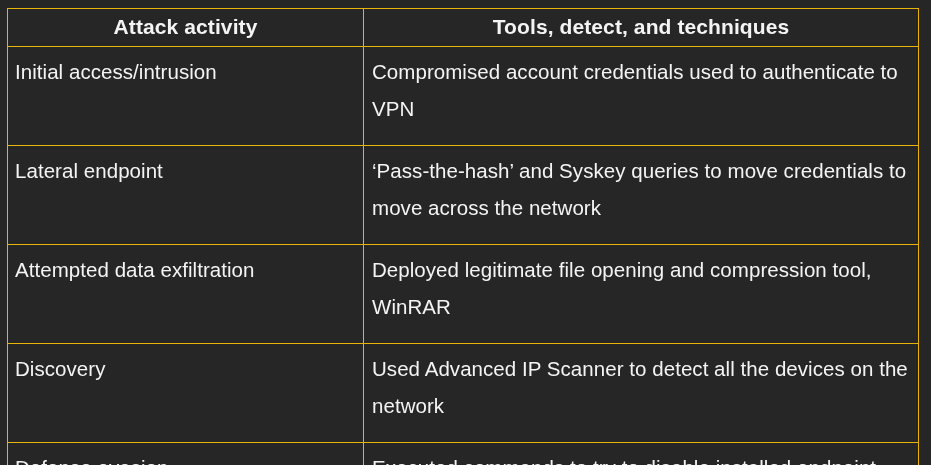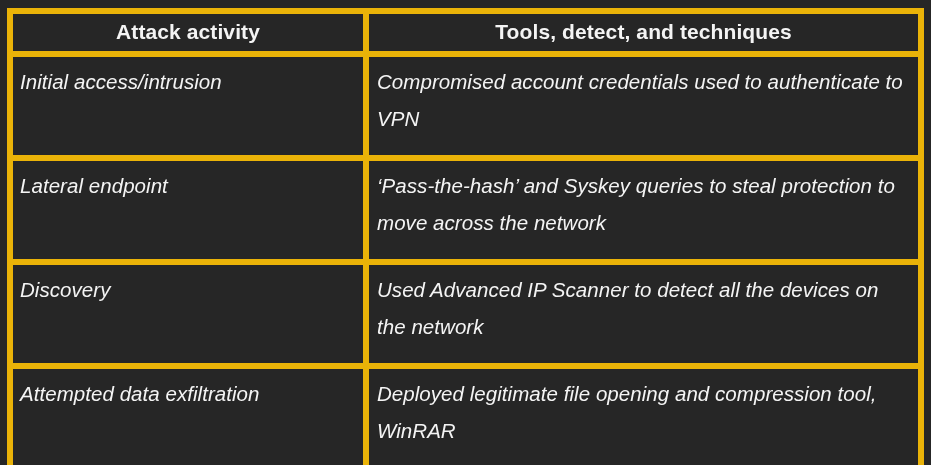--- a/index.html
+++ b/index.html
@@ -35,21 +35,21 @@
     table-layout: fixed;
     width: 911px;
     background: #262626;
   }
 
   table.attack-table col.col-activity { width: 356px; }
   table.attack-table col.col-ttp      { width: 555px; }
 
   table.attack-table th,
   table.attack-table td {
-    border: 6px solid #eab308;
+    border: 1px solid #eab308;
     background: #262626;
     color: #f4f4f4;
     vertical-align: top;
     box-sizing: border-box;
   }
 
   table.attack-table th {
     text-align: center;
     font-weight: bold;
     font-size: 21px;
@@ -58,21 +58,20 @@
     letter-spacing: 0.1px;
   }
 
   table.attack-table td {
     text-align: left;
     font-weight: normal;
     font-size: 20.5px;
     line-height: 37px;
     padding: 6px 14px 18px 7px;
     letter-spacing: 0.05px;
-    font-style: italic;
   }
 
   table.attack-table td.cell-activity {
     padding-left: 7px;
   }
   table.attack-table td.cell-ttp {
     padding-left: 8px;
     padding-right: 6px;
     margin-top: 42px;
   }
@@ -104,37 +103,37 @@
             </td>
           <td class="cell-ttp">
               <span class="cell-text">Compromised account credentials used to authenticate to VPN</span>
             </td>
         </tr>
         <tr>
           <td class="cell-activity">
               <span class="cell-text">Lateral endpoint</span>
             </td>
           <td class="cell-ttp">
-              <span class="cell-text">‘Pass-the-hash’ and Syskey queries to steal protection to move across the network</span>
+              <span class="cell-text">‘Pass-the-hash’ and Syskey queries to move credentials to move across the network</span>
+            </td>
+        </tr>
+        <tr>
+          <td class="cell-activity">
+              <span class="cell-text">Attempted data exfiltration</span>
+            </td>
+          <td class="cell-ttp">
+              <span class="cell-text">Deployed legitimate file opening and compression tool, WinRAR</span>
             </td>
         </tr>
         <tr>
           <td class="cell-activity">
               <span class="cell-text">Discovery</span>
             </td>
           <td class="cell-ttp">
               <span class="cell-text">Used Advanced IP Scanner to detect all the devices on the network</span>
-            </td>
-        </tr>
-        <tr>
-          <td class="cell-activity">
-              <span class="cell-text">Attempted data exfiltration</span>
-            </td>
-          <td class="cell-ttp">
-              <span class="cell-text">Deployed legitimate file opening and compression tool, WinRAR</span>
             </td>
         </tr>
         <tr>
           <td class="cell-activity">
               <span class="cell-text">Defense evasion</span>
             </td>
           <td class="cell-ttp">
               <span class="cell-text">Executed commands to try to disable installed endpoint protection</span>
             </td>
         </tr>

